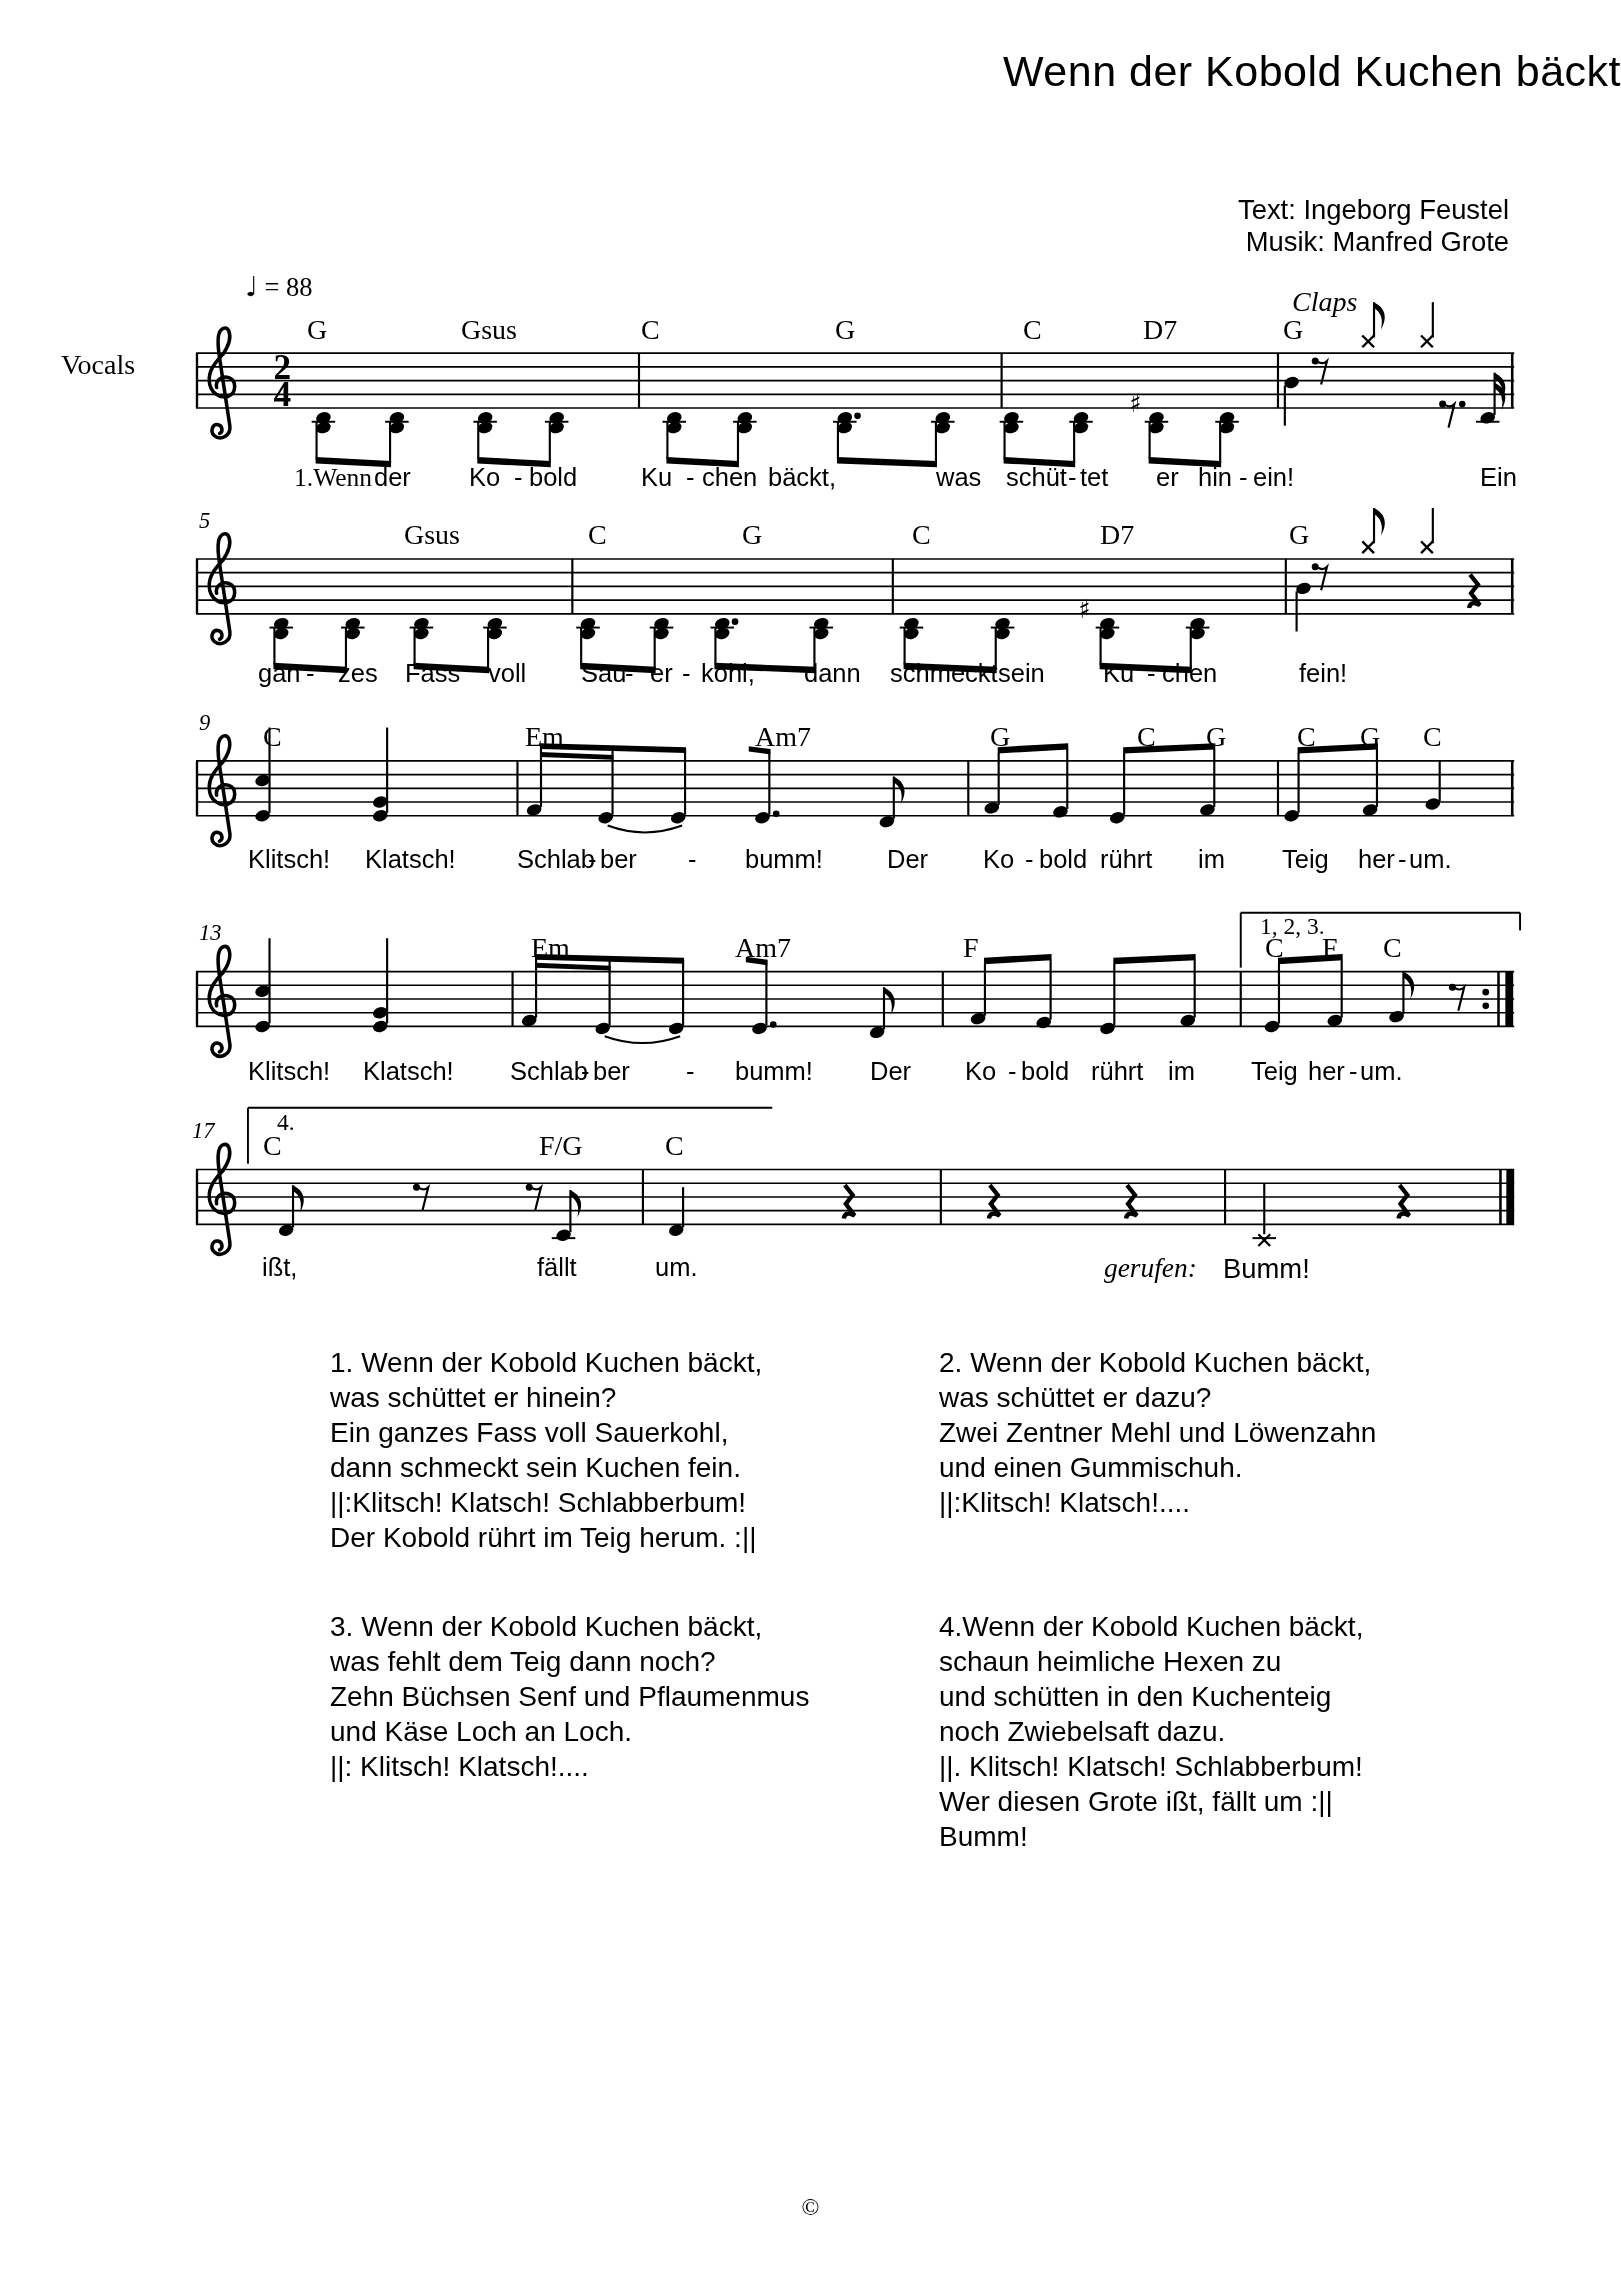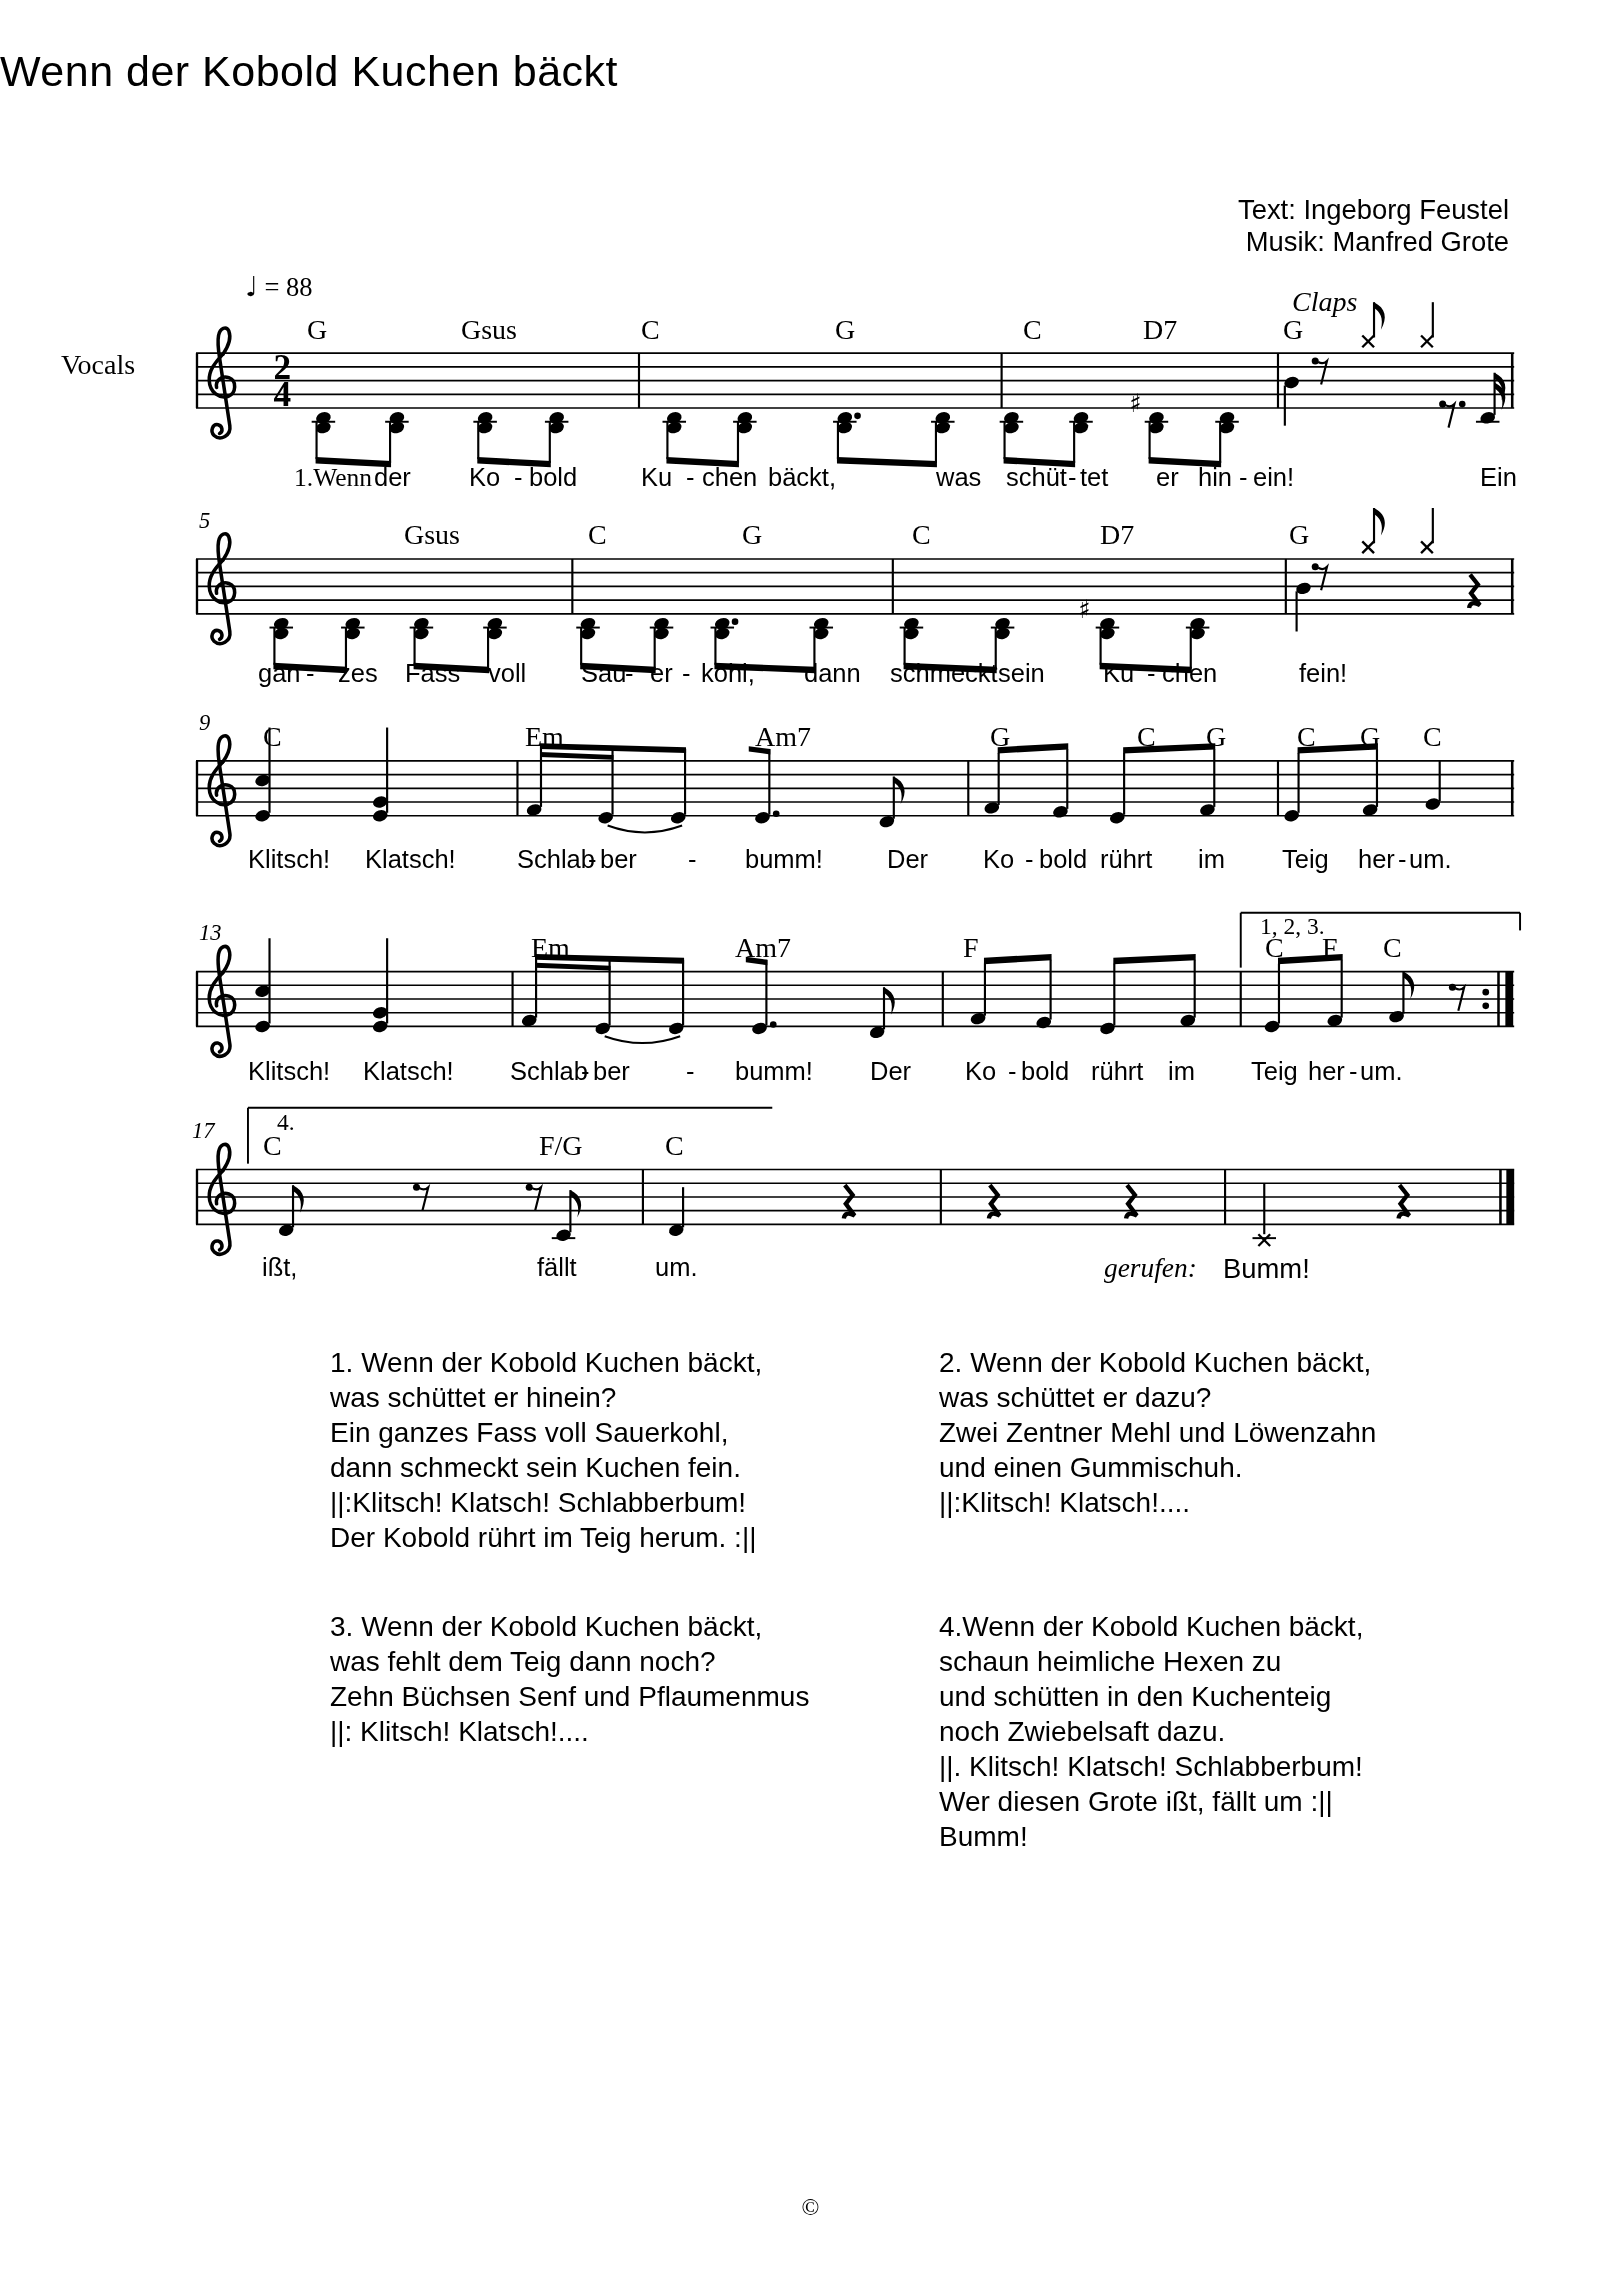--- a/index.html
+++ b/index.html
@@ -345,21 +345,21 @@
       <path d="M 1150 1209 l 8 10 -7 9 9 12 q -10 -5 -11 3" fill="none" stroke="#000" stroke-width="4.4"></path>
       <line x1="1284" y1="1259" x2="1296" y2="1271" stroke="#000" stroke-width="2.4"></line>
       <line x1="1284" y1="1271" x2="1296" y2="1259" stroke="#000" stroke-width="2.4"></line>
       <line x1="1278" y1="1263" x2="1302" y2="1263" stroke="#000" stroke-width="2"></line>
       <line x1="1290" y1="1259" x2="1290" y2="1207" stroke="#000" stroke-width="2.2"></line>
       <path d="M 1428 1209 l 8 10 -7 9 9 12 q -10 -5 -11 3" fill="none" stroke="#000" stroke-width="4.4"></path>
       <line x1="253" y1="1130" x2="253" y2="1187" stroke="#000" stroke-width="2"></line>
       <line x1="253" y1="1130" x2="788" y2="1130" stroke="#000" stroke-width="2"></line>
     </svg>
 
-  <div class="txt title" style="left:0;top:47px;width:1621px;text-align:left;">Wenn der Kobold Kuchen bäckt</div>
+  <div class="txt title" style="left:0;top:47px;width:1621px;text-align:right;">Wenn der Kobold Kuchen bäckt</div>
 
   <div class="txt credit" style="right:112px;top:194px;">Text: Ingeborg Feustel</div>
   <div class="txt credit" style="right:112px;top:226px;">Musik: Manfred Grote</div>
 
   <div class="txt tempoRow" style="left:245px;top:271px;"><span class="gly">♩</span> <span>= 88</span></div>
 
   <div class="txt serif" style="left:61px;top:349px;font-size:28px;">Vocals</div>
 
   <div class="txt serif ital" style="left:1292px;top:286px;font-size:28px;">Claps</div>
 
@@ -474,19 +474,19 @@
       <div class="txt lyr" style="left: 537px; top: 1253px;">fällt</div>
       <div class="txt lyr" style="left: 655px; top: 1253px;">um.</div>
     </div>
 
   <div class="txt serif ital" style="left:1104px;top:1253px;font-size:27.4px;">gerufen:</div>
   <div class="txt" style="left:1223px;top:1253px;font-size:27.4px;">Bumm!</div>
 
   <div id="verseLayer">
       <div class="txt verse" style="left: 330px; top: 1345px;"><div>1. Wenn der Kobold Kuchen bäckt,</div><div>was schüttet er hinein?</div><div>Ein ganzes Fass voll Sauerkohl,</div><div>dann schmeckt sein Kuchen fein.</div><div>||:Klitsch! Klatsch! Schlabberbum!</div><div>Der Kobold rührt im Teig herum. :||</div></div>
       <div class="txt verse" style="left: 939px; top: 1345px;"><div>2. Wenn der Kobold Kuchen bäckt,</div><div>was schüttet er dazu?</div><div>Zwei Zentner Mehl und Löwenzahn</div><div>und einen Gummischuh.</div><div>||:Klitsch! Klatsch!....</div></div>
-      <div class="txt verse" style="left: 330px; top: 1609px;"><div>3. Wenn der Kobold Kuchen bäckt,</div><div>was fehlt dem Teig dann noch?</div><div>Zehn Büchsen Senf und Pflaumenmus</div><div>||: Klitsch! Klatsch!....</div></div>
+      <div class="txt verse" style="left: 330px; top: 1609px;"><div>3. Wenn der Kobold Kuchen bäckt,</div><div>was fehlt dem Teig dann noch?</div><div>Zehn Büchsen Senf und Pflaumenmus</div><div>und Käse Loch an Loch.</div><div>||: Klitsch! Klatsch!....</div></div>
       <div class="txt verse" style="left: 939px; top: 1609px;"><div>4.Wenn der Kobold Kuchen bäckt,</div><div>schaun heimliche Hexen zu</div><div>und schütten in den Kuchenteig</div><div>noch Zwiebelsaft dazu.</div><div>||. Klitsch! Klatsch! Schlabberbum!</div><div>Wer diesen Grote ißt, fällt um :||</div><div>Bumm!</div></div>
     </div>
 
   <div class="txt serif" style="left:0;top:2194px;width:1621px;text-align:center;font-size:23.5px;">©</div>
 </div>
 
 
 </body></html>

